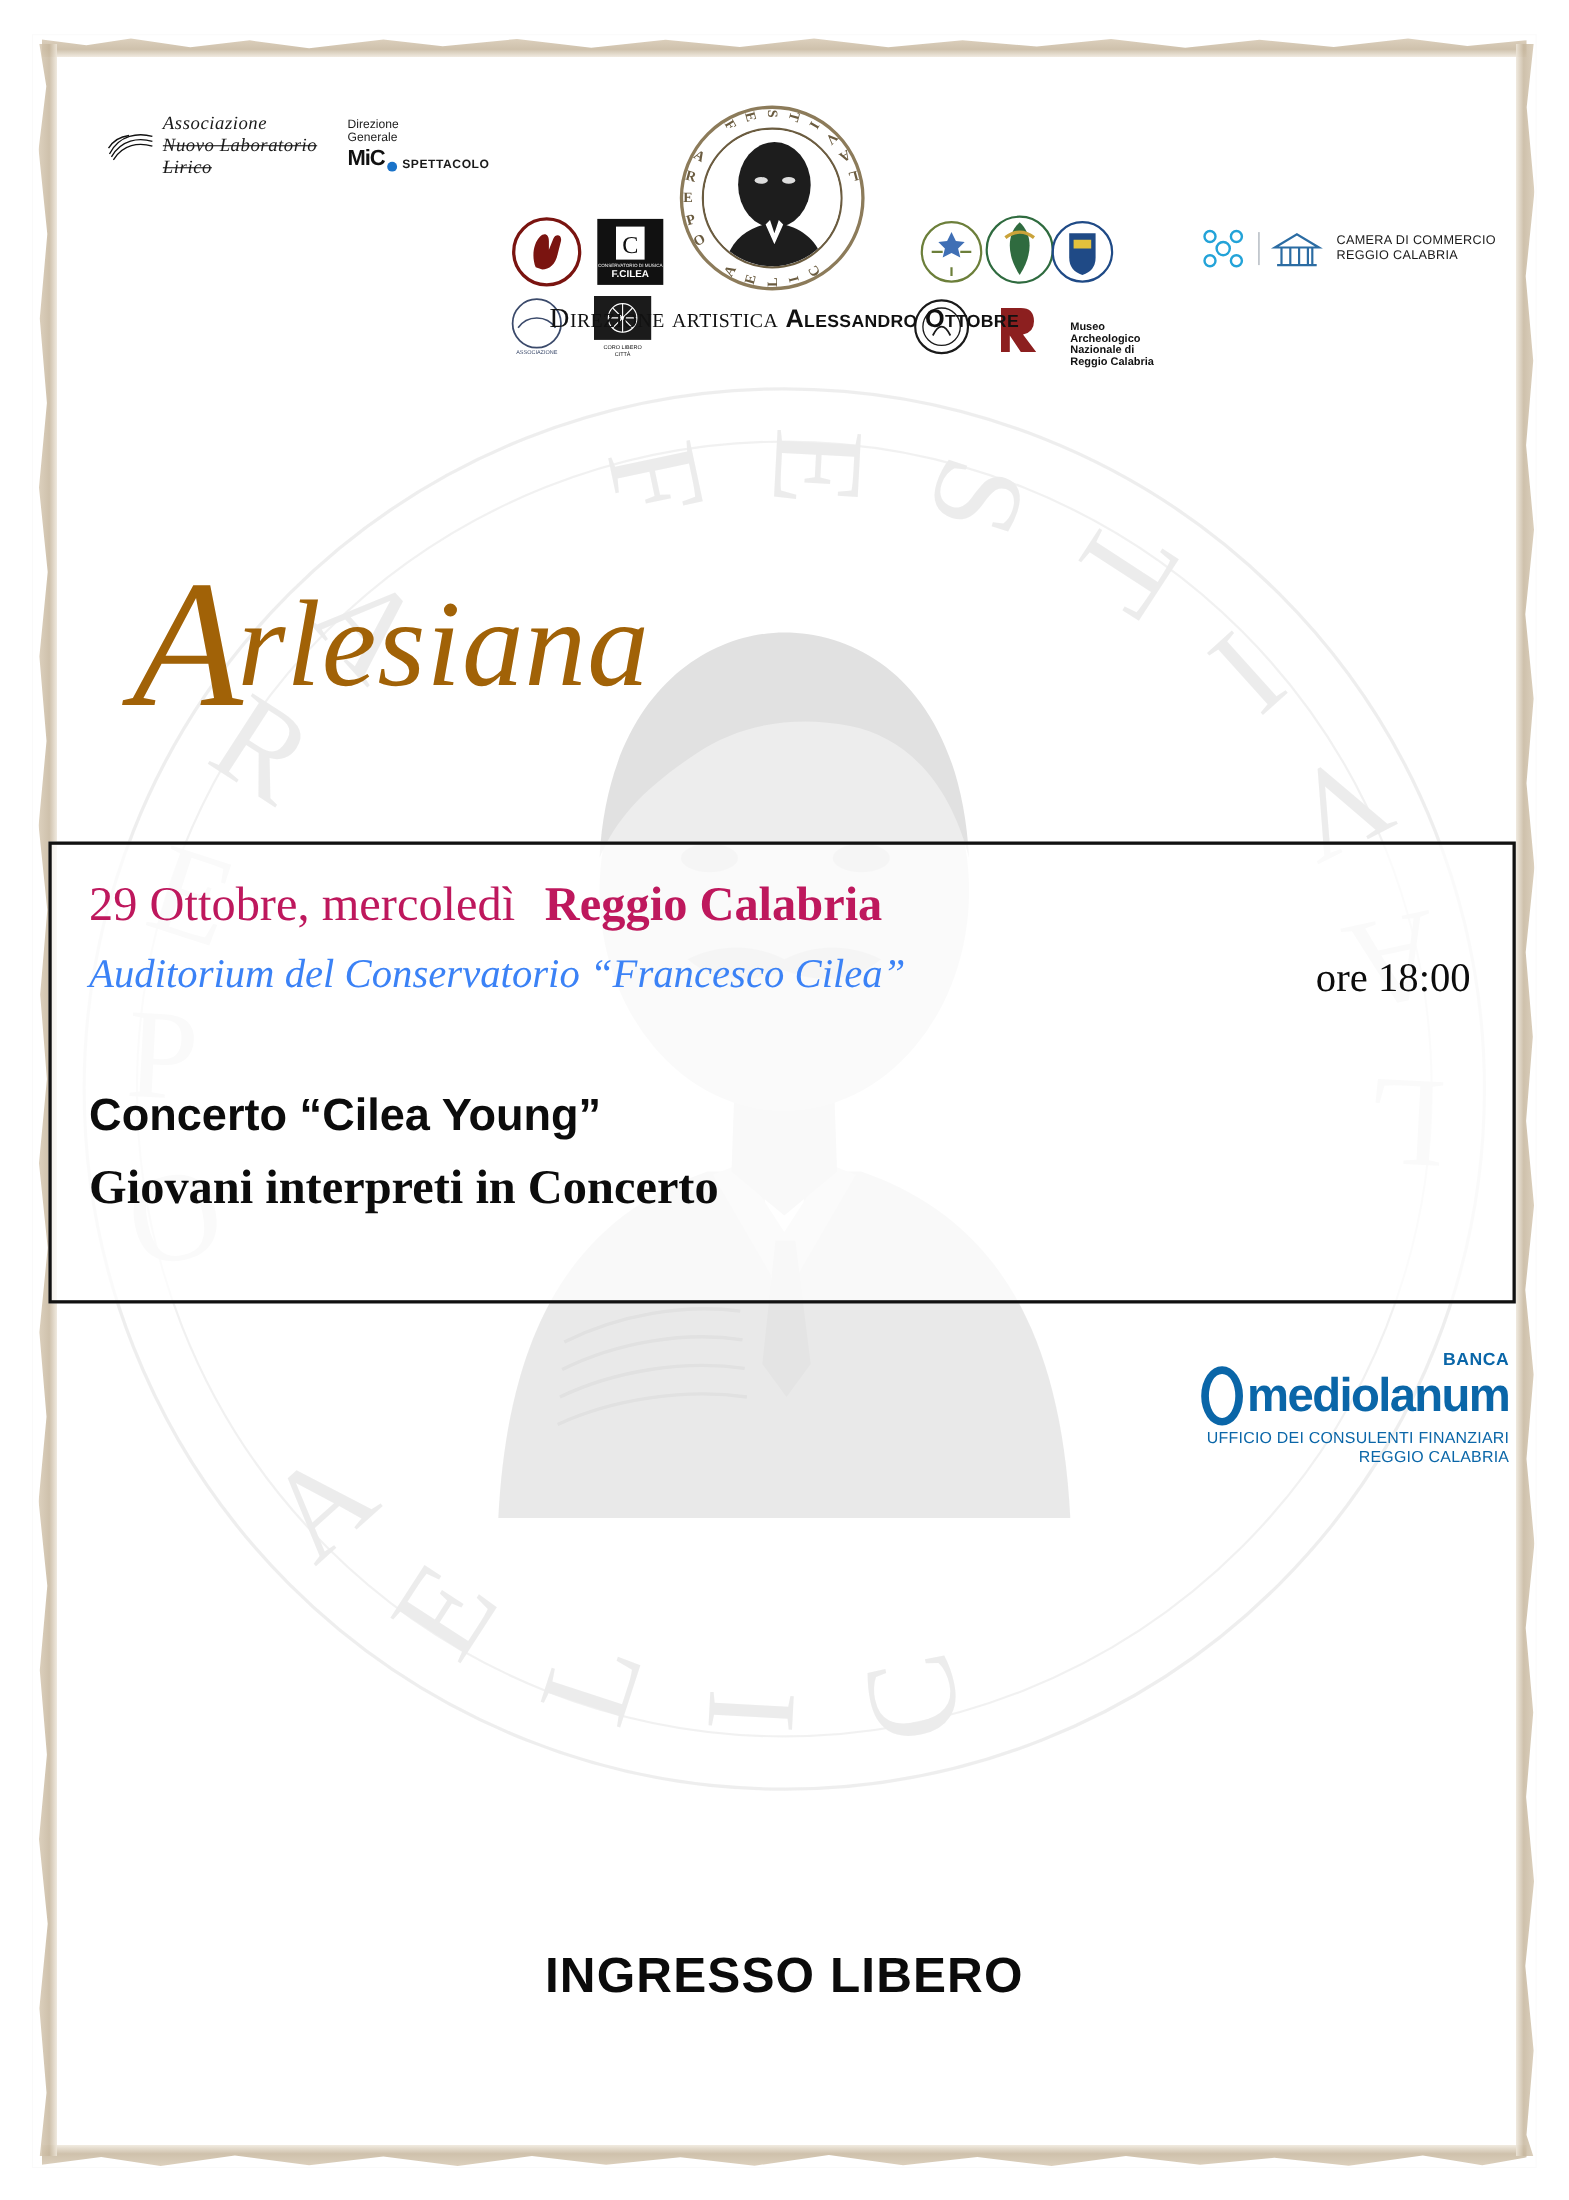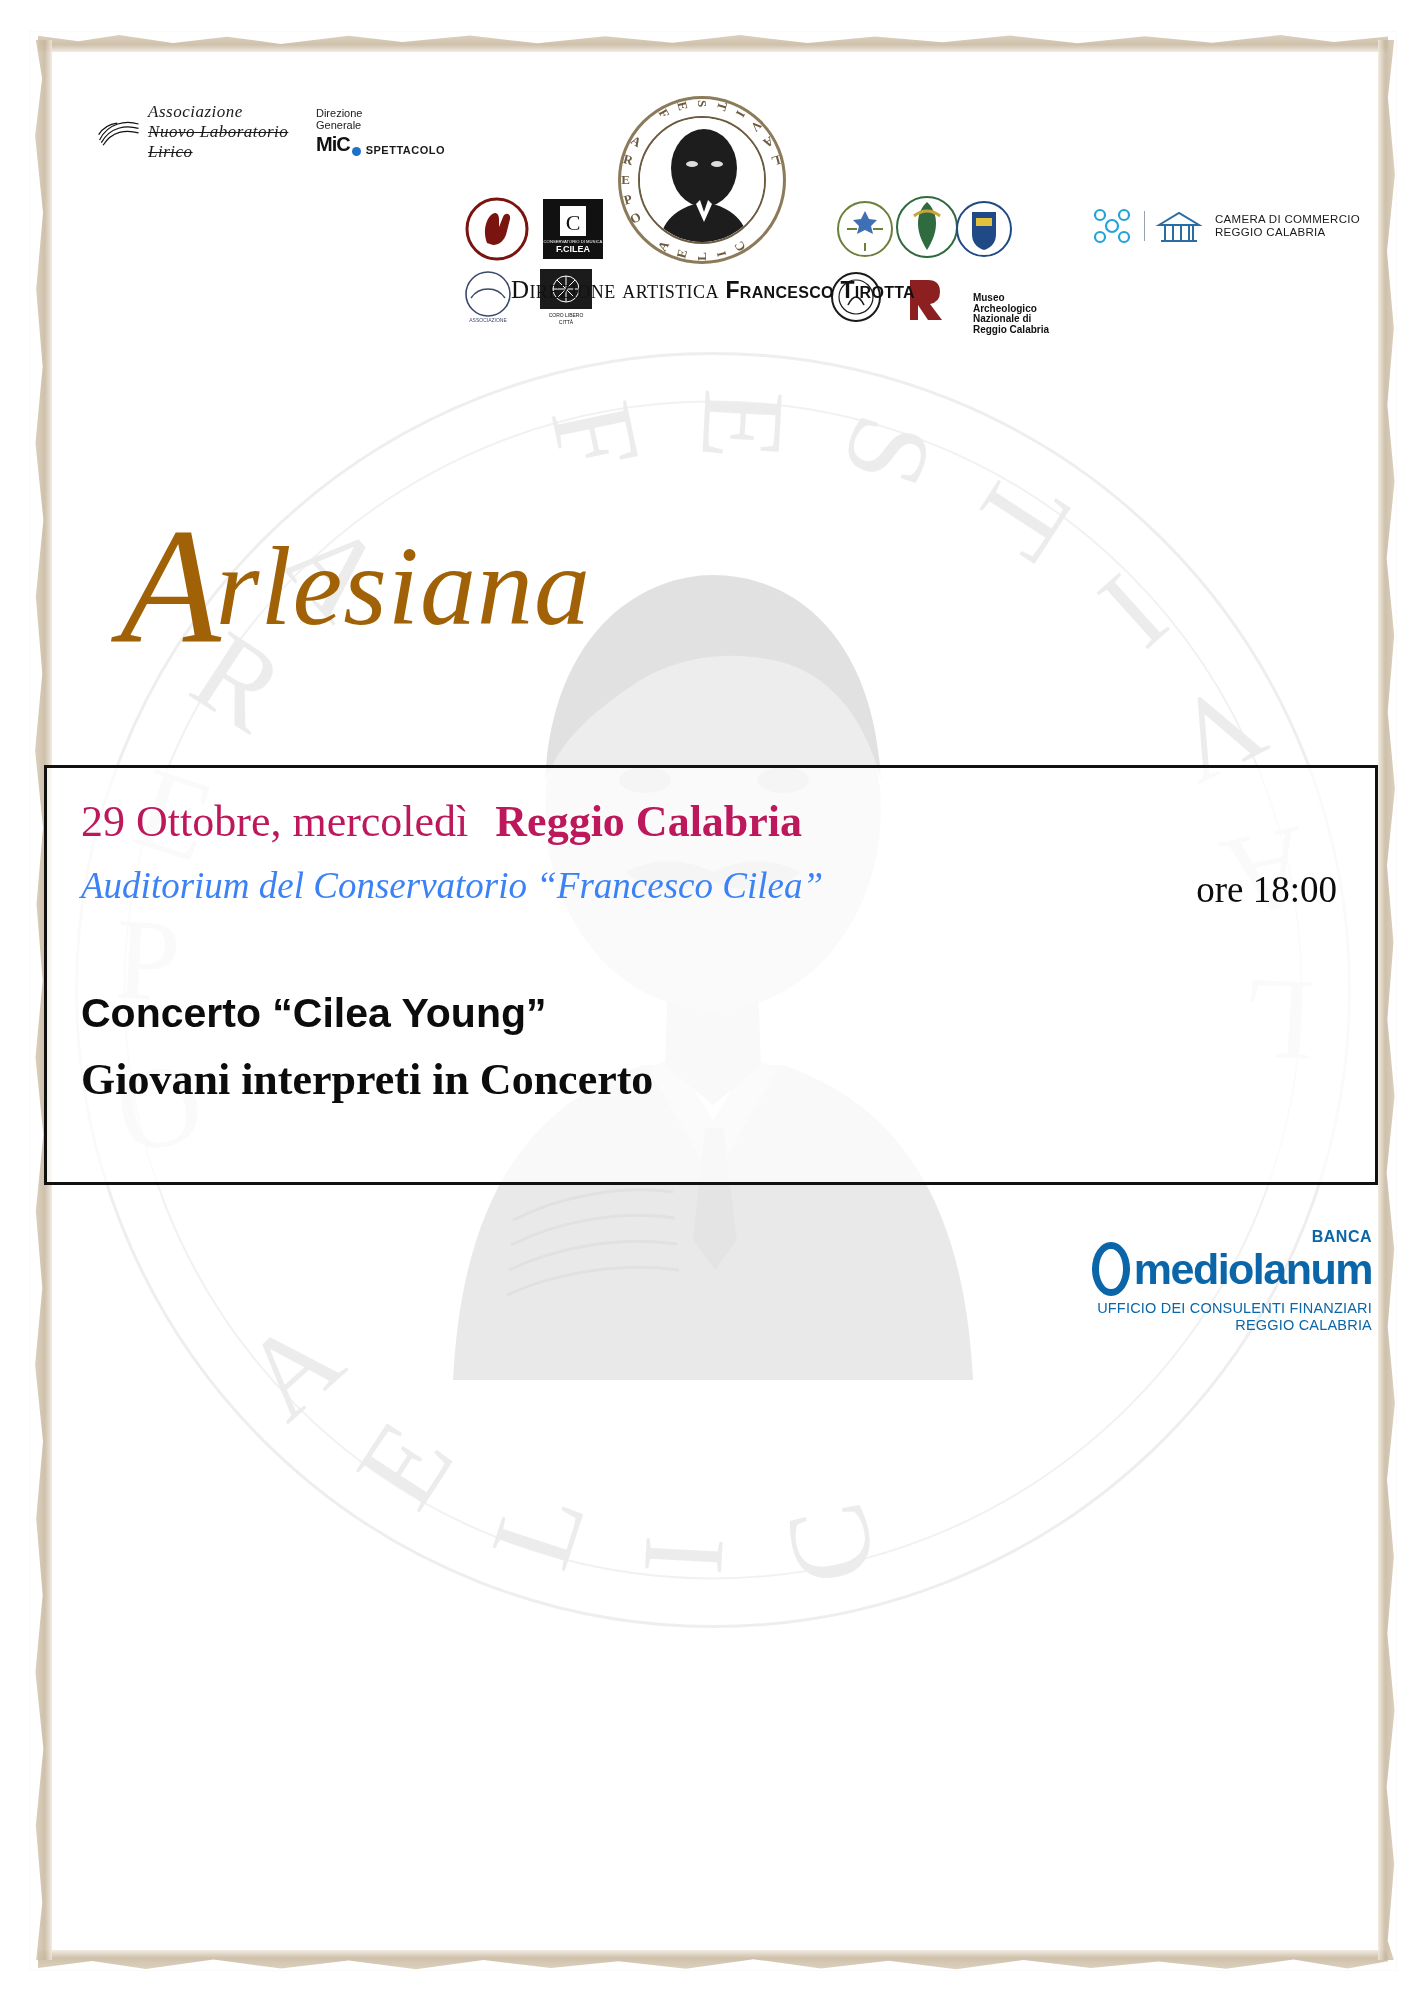--- a/index.html
+++ b/index.html
@@ -631,21 +631,21 @@
         <div class="camera-text" style="margin-left:12px;">
           <div>CAMERA DI COMMERCIO</div>
           <div>REGGIO CALABRIA</div>
         </div>
       </div>
     </div>
   </div>
 
   <div class="direzione">
     <span class="sc">Direzione artistica</span>
-    <span class="name">Francesco Tirotta</span>
+    <span class="name">Alessandro Ottobre</span>
   </div>
 
   <div class="title">
     <span id="title-text"><span class="cap">A</span><span>rlesiana</span></span>
   </div>
 
   <div class="infobox">
     <div class="row-date">
       <span>29 Ottobre, mercoledì</span>
       <span class="city">Reggio Calabria</span>
@@ -659,14 +659,15 @@
   <div class="mediolanum">
     <div class="med-banca">BANCA</div>
     <div class="med-row">
       <div class="med-circle"></div>
       <div class="med-word">mediolanum</div>
     </div>
     <div class="med-sub">UFFICIO DEI CONSULENTI FINANZIARI</div>
     <div class="med-sub" style="margin-top:0;">REGGIO CALABRIA</div>
   </div>
 
+  <div class="ingresso">INGRESSO LIBERO</div>
 
 </div>
 
 </body></html>

